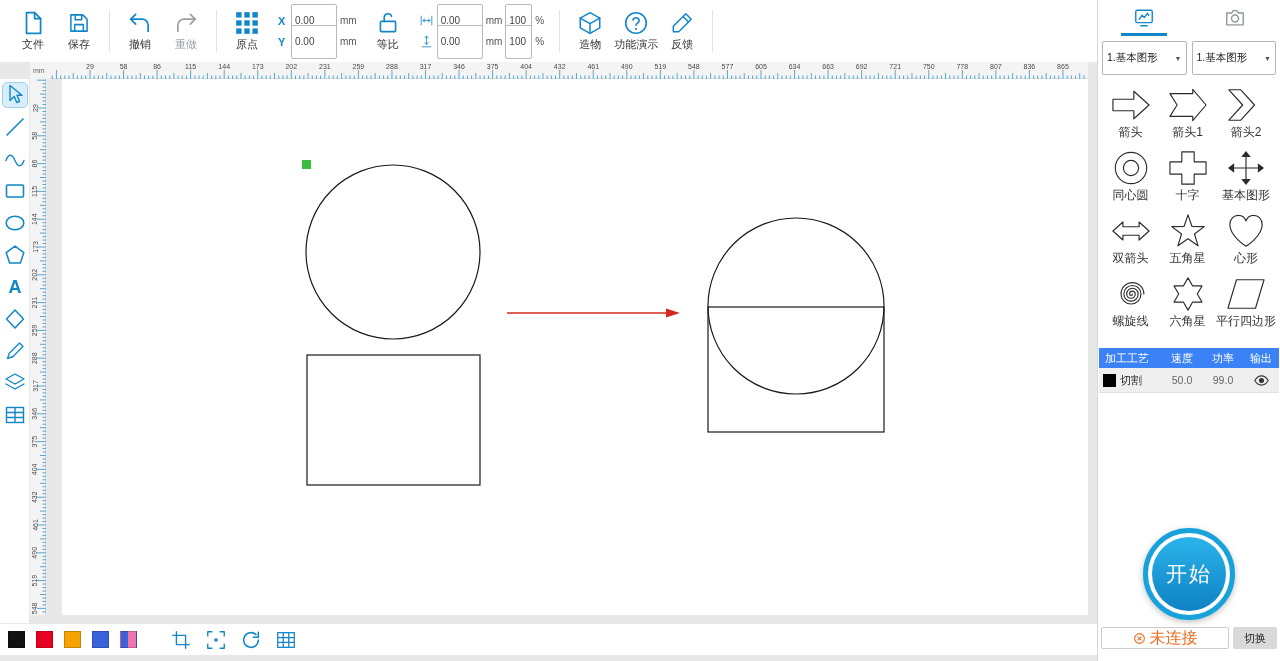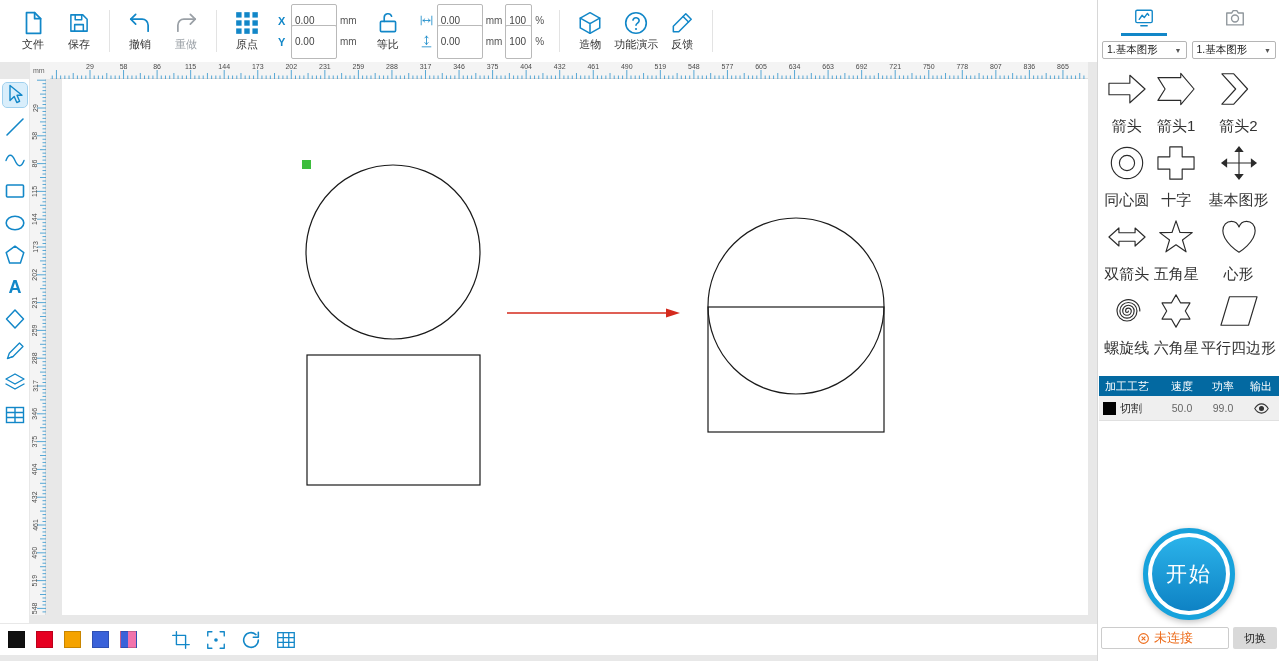--- a/index.html
+++ b/index.html
@@ -37,41 +37,41 @@
   #bbar-icons{display:flex;gap:13px;margin-left:22px}
   .bic{width:22px;height:22px;display:flex;align-items:center;justify-content:center;cursor:pointer}
 
   
   .rpanel{position:absolute;right:0;top:0;width:183px;height:661px;background:#fff;border-left:1px solid #d7d7d7;z-index:4}
   .rtabs{display:flex;height:36px}
   .rtab{flex:1;display:flex;align-items:center;justify-content:center;position:relative;cursor:pointer}
   .rtab .ic{width:22px;height:22px}
   .rtab.active::after{content:"";position:absolute;left:50%;transform:translateX(-50%);bottom:0;width:46px;height:3px;background:#1287c8}
   .selrow{display:flex;gap:5px;padding:5px 4px 7px}
-  .sel{flex:1;height:18px;border:1px solid #b5b5b5;border-radius:2px;display:flex;align-items:center;justify-content:space-between;font-size:10.5px;color:#222;padding:0 4px;cursor:pointer;background:#fff;white-space:nowrap;overflow:hidden}
+  .sel{flex:1;height:18px;border:1px solid #b5b5b5;border-radius:2px;display:flex;align-items:center;justify-content:space-between;font-size:10.5px;color:#222;padding:16px 4px;cursor:pointer;background:#fff;white-space:nowrap;overflow:hidden}
   .sel .car{font-size:7px;color:#555;margin-left:2px}
   .gallery{display:grid;grid-template-columns:repeat(3,1fr);padding:0 4px;row-gap:2px}
   .gcell{display:flex;flex-direction:column;align-items:center;padding:4px 0 2px;cursor:pointer}
   .gcell svg{width:44px;height:38px}
-  .glabel{font-size:15px;color:#333;margin-top:9px;white-space:nowrap}
+  .glabel{font-size:12px;color:#333;margin-top:0;white-space:nowrap}
   .ptable{margin:16px 1px 0}
-  .pt-head{display:grid;grid-template-columns:62px 42px 40px 1fr;height:20px;background:#0369a1;color:#fff;font-size:11px;align-items:center}
+  .pt-head{display:grid;grid-template-columns:62px 42px 40px 1fr;height:20px;background:#3b82f6;color:#fff;font-size:11px;align-items:center}
   .pt-head span{text-align:center}
   .pt-head span:first-child{text-align:left;padding-left:6px}
   .pt-row{display:grid;grid-template-columns:62px 42px 40px 1fr;height:25px;align-items:center;background:#efefef;border-bottom:1px solid #e0e0e0;font-size:10.5px;color:#666;cursor:pointer}
   .pt-name{display:flex;align-items:center;gap:4px;padding-left:4px;color:#222;font-size:11px}
   .sw{width:13px;height:13px;background:#000;display:inline-block}
   .pt-row .val{text-align:center}
   .eyec{display:flex;justify-content:center;align-items:center}
   .eyec svg{width:17px;height:17px}
   .start-wrap{position:absolute;left:50%;transform:translateX(-50%);top:528px;cursor:pointer}
   .start-outer{width:92px;height:92px;border-radius:50%;border:5px solid #17a2dc;background:#fff;display:flex;align-items:center;justify-content:center;box-shadow:0 2px 6px rgba(0,0,0,.25)}
   .start-inner{width:74px;height:74px;border-radius:50%;background:linear-gradient(180deg,#2bb3ea,#0e82c4);color:#fff;font-size:21px;display:flex;align-items:center;justify-content:center;letter-spacing:2px}
   .conn-row{position:absolute;left:3px;right:3px;top:627px;display:flex;gap:4px;align-items:center}
-  .conn-pill{flex:1;height:22px;background:#fff;border:1px solid #ccc;border-radius:2px;display:flex;align-items:center;justify-content:center;gap:4px;font-size:13px;color:#ed6d1d;cursor:pointer}
+  .conn-pill{flex:1;height:22px;background:#fff;border:1px solid #ccc;border-radius:2px;display:flex;align-items:center;justify-content:center;gap:4px;font-size:16px;color:#ed6d1d;cursor:pointer}
   .conn-pill .ic13{width:13px;height:13px;display:inline-flex}
   .switch-btn{width:44px;height:22px;background:#d9d9d9;border-radius:2px;font-size:11px;color:#222;display:flex;align-items:center;justify-content:center;cursor:pointer}
 
   [data-icon] svg{width:100%;height:100%;display:block}
 </style>
 </head>
 <body>
 
 <div id="app">
 

